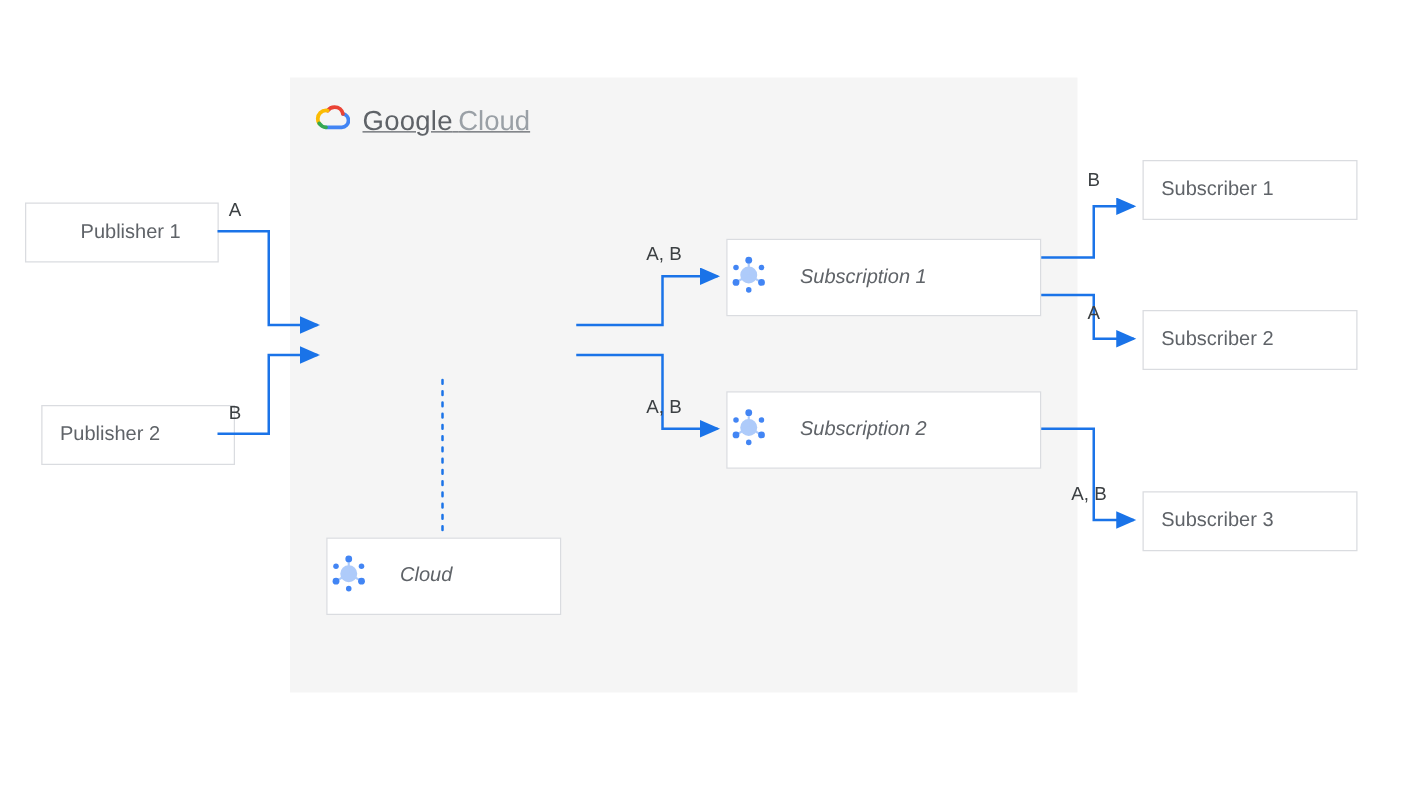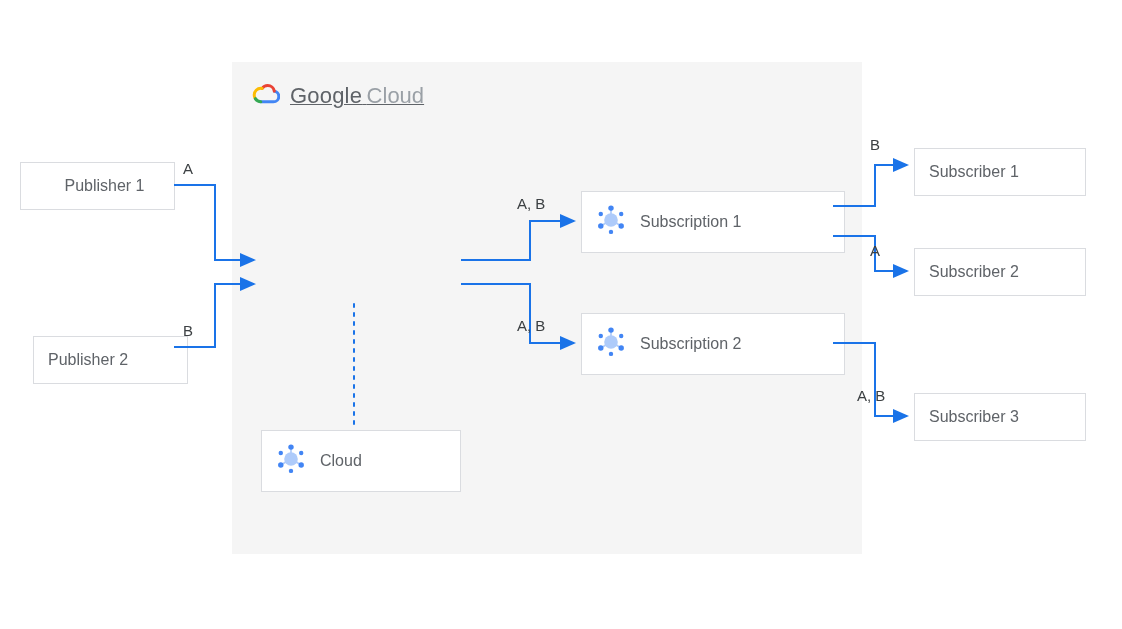--- a/index.html
+++ b/index.html
@@ -49,21 +49,21 @@
     border: 1px solid #dadce0;
     display: flex;
     align-items: center;
     font-size: 16px;
     color: #5f6368;
   }
   .box .label {
     flex: 1;
   }
   .box.pad-left { padding-left: 14px; }
-  .box.icon-pad { padding-left: 12px; gap: 12px; }
+  .box.icon-pad { gap: 24px; font-style: italic; }
   .pubsub-icon {
     width: 34px;
     height: 34px;
     flex: none;
   }
   svg.arrow-layer {
     position: absolute;
     left: 0; top: 0;
     width: 1122px;
     height: 629px;
@@ -94,21 +94,21 @@
     </span>
     <span>
       <span class="brand-strong">Google</span>
       <span class="brand-light">Cloud</span>
     </span>
   </div>
 
   <div class="box pad-left" style="left:20px; top:162px; width:139px; height:46px;text-align:center;">
     <span class="label">Publisher 1</span>
   </div>
-  <div class="box pad-left" style="left:33px; top:336px; width:139px; height:46px;">
+  <div class="box pad-left" style="left:33px; top:324px; width:139px; height:46px;">
     <span class="label">Publisher 2</span>
   </div>
 
 
   <div class="box icon-pad" style="left:261px; top:430px; width:186px; height:60px;">
     <span>
       <svg class="pubsub-icon" viewBox="0 0 40 40">
         <circle cx="20" cy="20" r="8" fill="#aecbfa"></circle>
         <line x1="20" y1="20" x2="20" y2="6" stroke="#aecbfa" stroke-width="2"></line>
         <line x1="20" y1="20" x2="8" y2="27" stroke="#aecbfa" stroke-width="2"></line>
@@ -152,21 +152,21 @@
         <circle cx="8" cy="27" r="3.2" fill="#4285f4"></circle>
         <circle cx="32" cy="27" r="3.2" fill="#4285f4"></circle>
         <circle cx="8" cy="13" r="2.6" fill="#4285f4"></circle>
         <circle cx="32" cy="13" r="2.6" fill="#4285f4"></circle>
         <circle cx="20" cy="34" r="2.6" fill="#4285f4"></circle>
       </svg>
     </span>
     <span class="label">Subscription 2</span>
   </div>
 
-  <div class="box pad-left" style="left:914px; top:148px; width:156px; height:46px;">
+  <div class="box pad-left" style="left:914px; top:128px; width:156px; height:46px;">
     <span class="label">Subscriber 1</span>
   </div>
   <div class="box pad-left" style="left:914px; top:248px; width:156px; height:46px;">
     <span class="label">Subscriber 2</span>
   </div>
   <div class="box pad-left" style="left:914px; top:393px; width:156px; height:46px;align-items:center;">
     <span class="label">Subscriber 3</span>
   </div>
 
   <svg class="arrow-layer">

